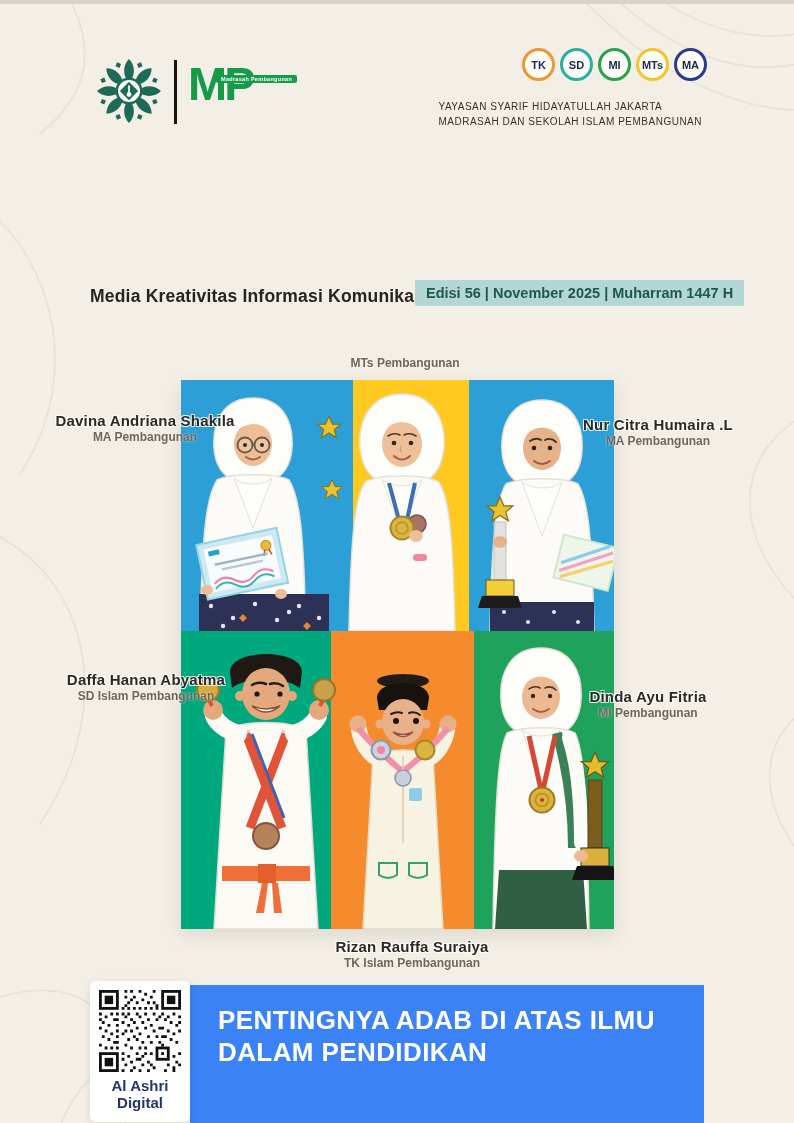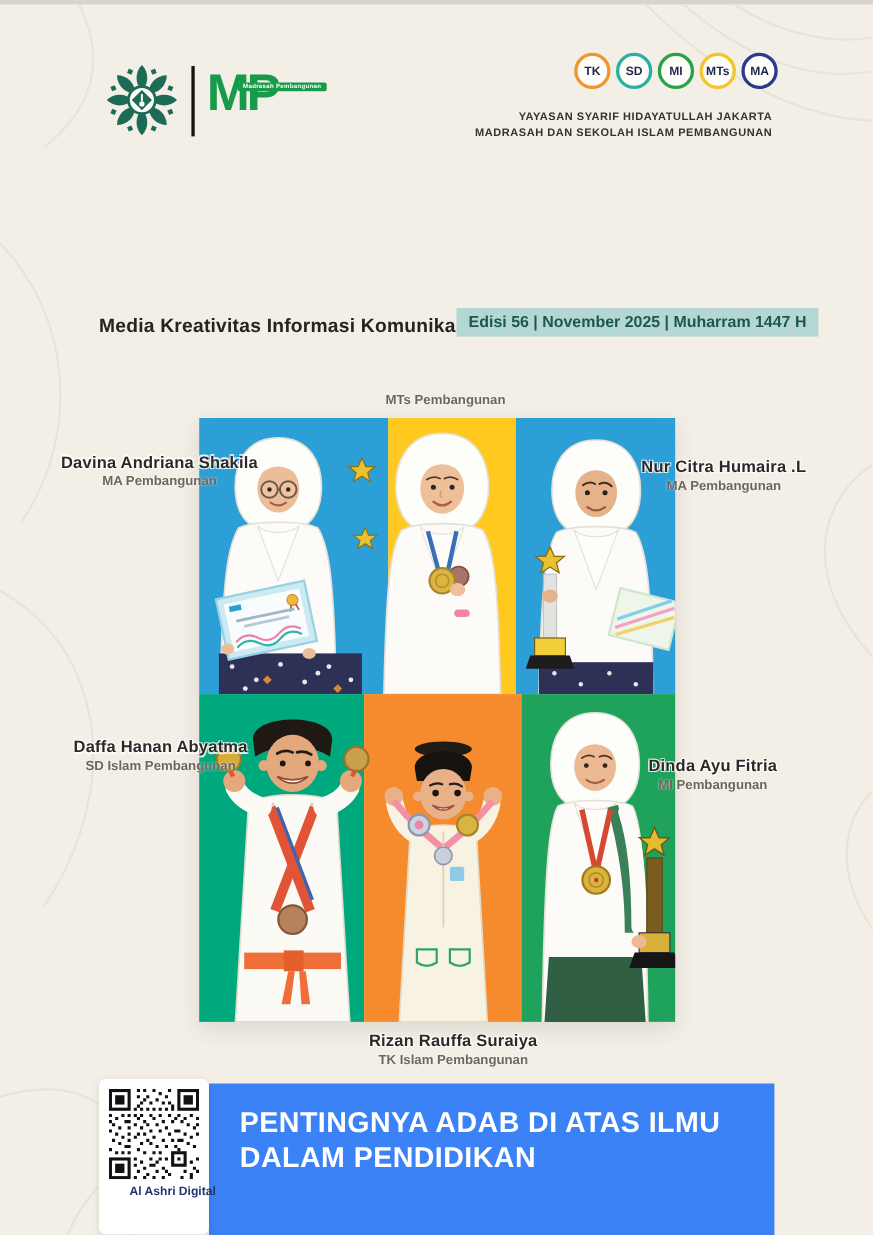--- a/index.html
+++ b/index.html
@@ -9,40 +9,40 @@
   
   .contours{left:0;top:0;pointer-events:none;}
   
   .divider{width:3px;height:64px;background:#15130f;}
   .mp-text{font-weight:800;font-size:47px;color:#189a4b;letter-spacing:-3px;line-height:1;}
   .mp-tag{background:#189a4b;color:#fff;font-size:5.5px;font-weight:700;padding:1px 5px;
           border-radius:2px;white-space:nowrap;letter-spacing:.3px;}
   .badges{display:flex;gap:5px;}
   .badge-circle{width:33px;height:33px;border-radius:50%;background:#fffdf8;border:3.5px solid #999;
           display:flex;align-items:center;justify-content:center;font-size:11px;font-weight:800;color:#1b2653;box-sizing:border-box;}
-  .org{text-align:right;font-size:10px;font-weight:700;color:#35312b;letter-spacing:.5px;line-height:1.45;}
+  .org{text-align:left;font-size:10px;font-weight:400;color:#35312b;letter-spacing:.5px;line-height:1.45;}
   
   .title{font-weight:800;font-size:160px;line-height:1;letter-spacing:0;
          background:linear-gradient(94deg,#265c50 8%,#1e9f63 92%);
          -webkit-background-clip:text;background-clip:text;color:transparent;-webkit-text-fill-color:transparent;}
   .subtitle{font-size:17.5px;font-weight:800;color:#262320;letter-spacing:.2px;}
   .edition{background:#b5d7d4;color:#1d584d;font-weight:800;font-size:14.5px;padding:5px 11px;white-space:nowrap;}
   
   .collage{left:181px;top:376px;width:433px;height:549px;overflow:hidden;box-shadow:0 6px 18px rgba(60,50,30,.12);}
   .block{position:absolute;}
   .fig{position:absolute;z-index:2;}
   
   .name{position:absolute;width:240px;text-align:center;font-weight:800;font-size:15px;color:#2d2823;letter-spacing:.2px;z-index:5;
         text-shadow:-1px -1px 0 rgba(255,255,255,.75),1px -1px 0 rgba(255,255,255,.75),-1px 1px 0 rgba(255,255,255,.75),1px 1px 0 rgba(255,255,255,.75);}
   .school{position:absolute;width:240px;text-align:center;font-weight:600;font-size:12px;color:#6e665c;z-index:5;
         text-shadow:0 0 2px rgba(255,255,255,.8);}
   
   .qr-card{left:90px;top:977px;width:100px;height:141px;background:#ffffff;border-radius:6px;
            box-shadow:0 2px 8px rgba(0,0,0,.10);z-index:3;}
-  .qr-label{position:absolute;left:0;top:96px;width:100%;text-align:center;font-size:11px;font-weight:800;color:#23356b;padding-left:17px;}
+  .qr-label{position:absolute;left:0;top:96px;width:100%;text-align:center;font-size:15px;font-weight:800;color:#23356b;}
   .banner{left:190px;top:981px;width:514px;height:142px;background:#3b82f6;z-index:2;}
   .headline{position:absolute;left:28px;top:20px;width:462px;color:#ffffff;font-weight:800;
             font-size:26px;line-height:1.22;letter-spacing:.4px;}
 </style>
 </head>
 <body>
 
 <div class="page">
 
   <svg class="abs contours" width="794" height="1123" viewBox="0 0 794 1123">

